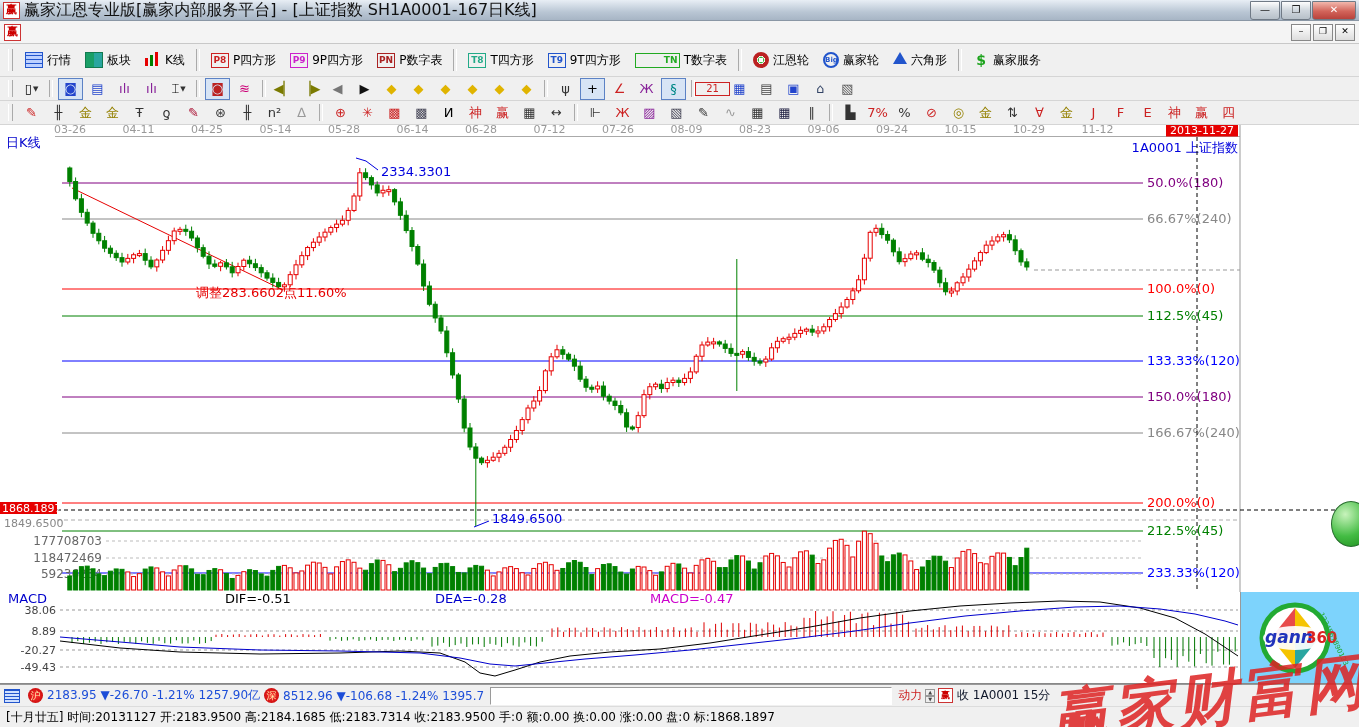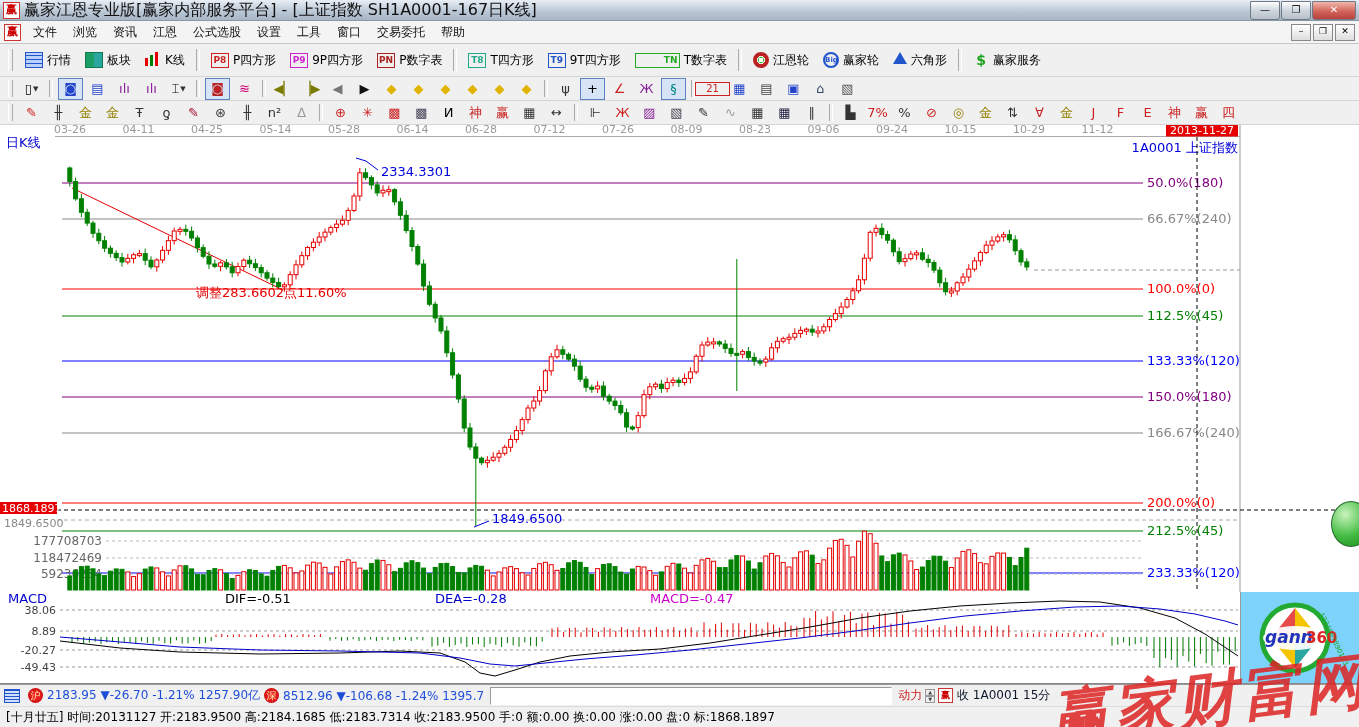--- a/index.html
+++ b/index.html
@@ -92,32 +92,20 @@
   <span class="t">赢家江恩专业版[赢家内部服务平台] - [上证指数  SH1A0001-167日K线]</span>
   <div class="winbtns">
     <div class="wbtn">—</div>
     <div class="wbtn">❐</div>
     <div class="wbtn close">✕</div>
   </div>
 </div>
 
 <div class="menubar">
   <div class="app-ico">赢</div>
-  <div id="menu-items" style="display:flex">
-      <span class="menu-item">文件</span>
-      <span class="menu-item">浏览</span>
-      <span class="menu-item">资讯</span>
-      <span class="menu-item">江恩</span>
-      <span class="menu-item">公式选股</span>
-      <span class="menu-item">设置</span>
-      <span class="menu-item">工具</span>
-      <span class="menu-item">窗口</span>
-      <span class="menu-item">交易委托</span>
-      <span class="menu-item">帮助</span>
-    </div>
   <div class="mdi-btns" id="mdi-btns">
       <div class="mbtn">－</div>
       <div class="mbtn">❐</div>
       <div class="mbtn">✕</div>
     </div>
 </div>
 
 <div class="tb" id="tb1">
     <div class="tbtn">
       <span class="micon grid"></span>

